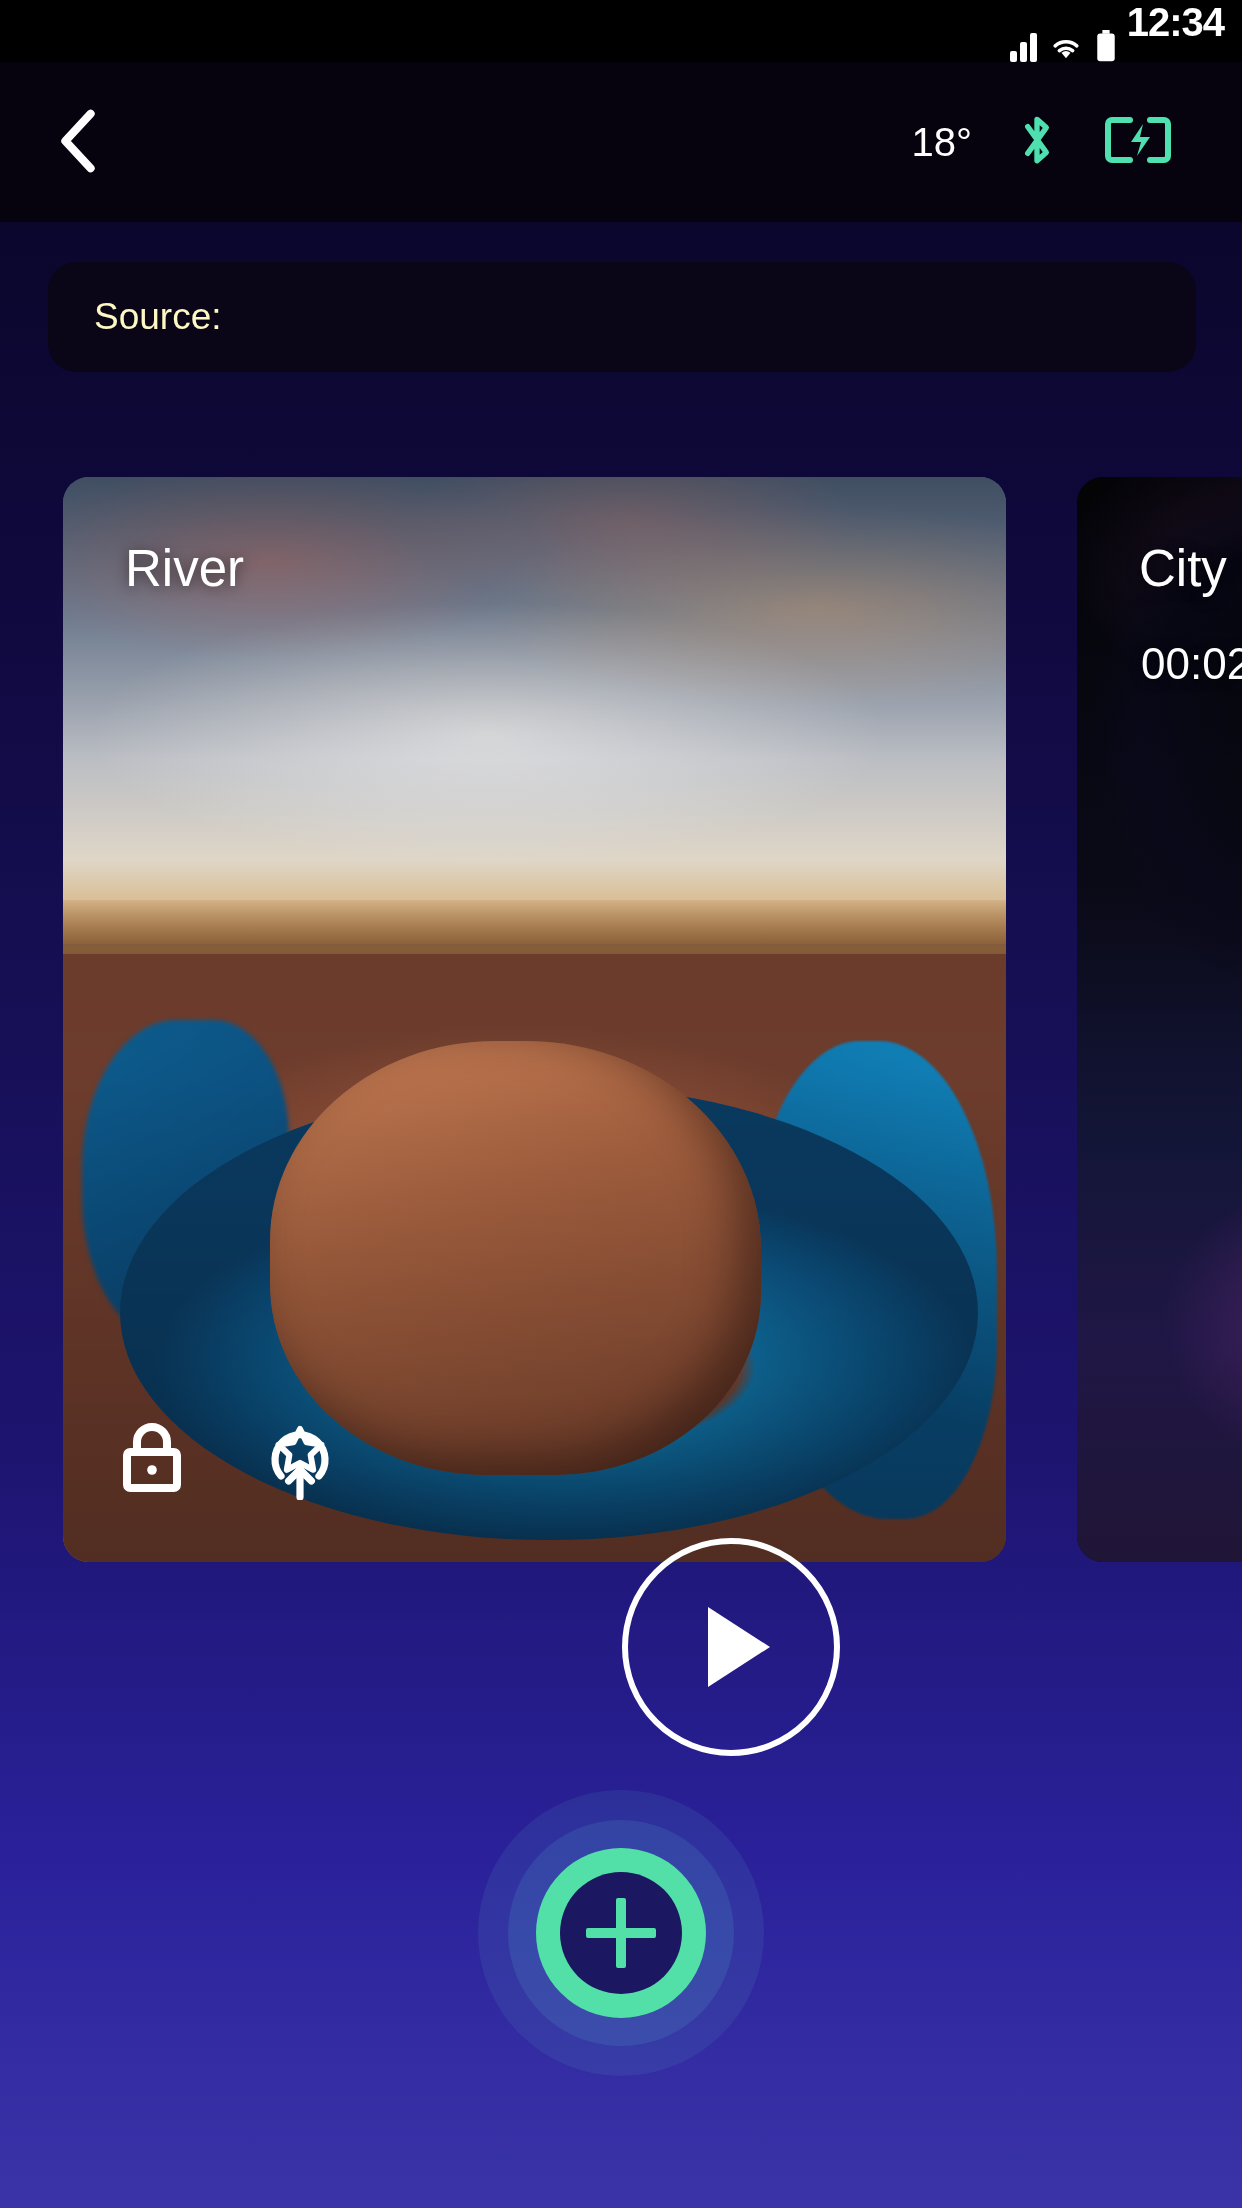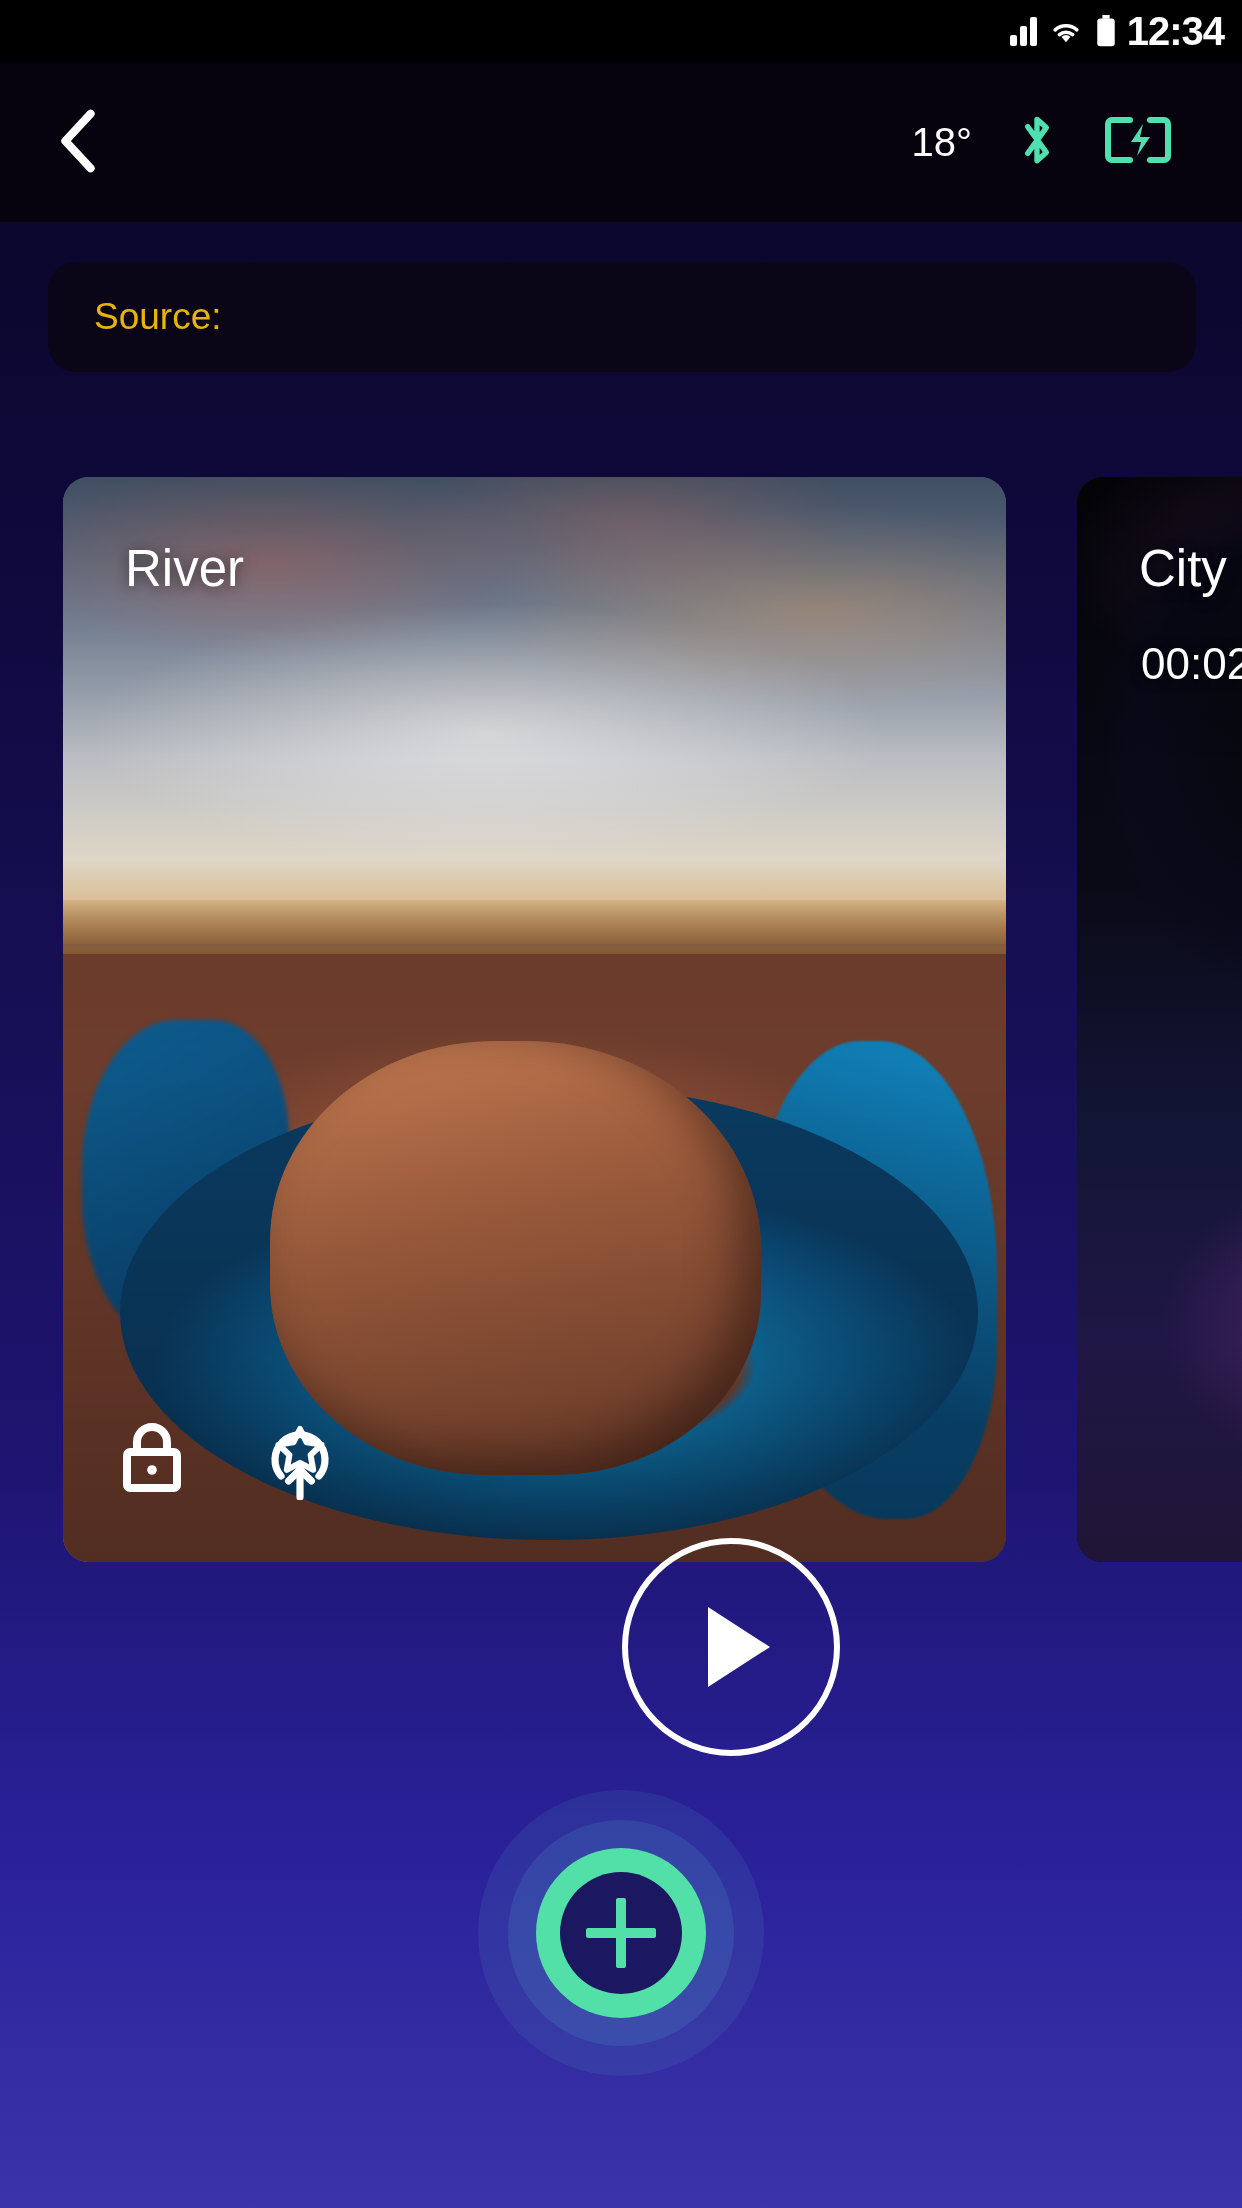--- a/index.html
+++ b/index.html
@@ -18,21 +18,21 @@
       #171058 48%,
       #1d1470 66%,
       #2a219a 84%,
       #3a34a8 100%);
     overflow:hidden;
   }
 
   
   .statusbar {
     position:absolute; top:0; left:0; width:1242px; height:62px;
-    background:#000; display:flex; align-items:center;
+    background:#000; display:flex; 
     justify-content:flex-end; padding-right:18px; gap:10px;
   }
   .sb-clock { color:#fff; font-size:40px; font-weight:700; letter-spacing:-1px; }
   .sb-icon { display:inline-flex; align-items:flex-end; }
   .bars { display:flex; align-items:flex-end; gap:3px; height:30px; }
   .bars i { display:block; width:7px; background:#fff; border-radius:2px; }
   .bars i:nth-child(1){ height:11px; }
   .bars i:nth-child(2){ height:20px; }
   .bars i:nth-child(3){ height:29px; }
 
@@ -62,21 +62,21 @@
   .more-label { color:#fff; font-size:35px; margin-top:14px; }
 
   
   .tabbar {
     position:absolute; top:262px; left:48px;
     width:1148px; height:110px;
     background:#0a0618; border-radius:28px;
     display:flex; align-items:center;
     overflow:hidden;
   }
-  .src-label { color:#eab308; font-size:37px; margin-left:46px; margin-right:48px; white-space:nowrap; }
+  .src-label { color:#fef9c3; font-size:37px; margin-left:46px; margin-right:48px; white-space:nowrap; }
   .tabs { display:flex; align-items:center; height:110px; }
   .tab {
     position:relative; height:110px; display:flex; align-items:center;
     padding:0 44px; white-space:nowrap;
     color:#7a7a86; font-size:40px; letter-spacing:2.5px; font-weight:400;
   }
   .tab.active { color:#ffffff; font-weight:700; }
   .tab.active::after {
     content:""; position:absolute; left:26px; right:26px; bottom:10px;
     height:8px; background:#52e0b8; border-radius:4px;

